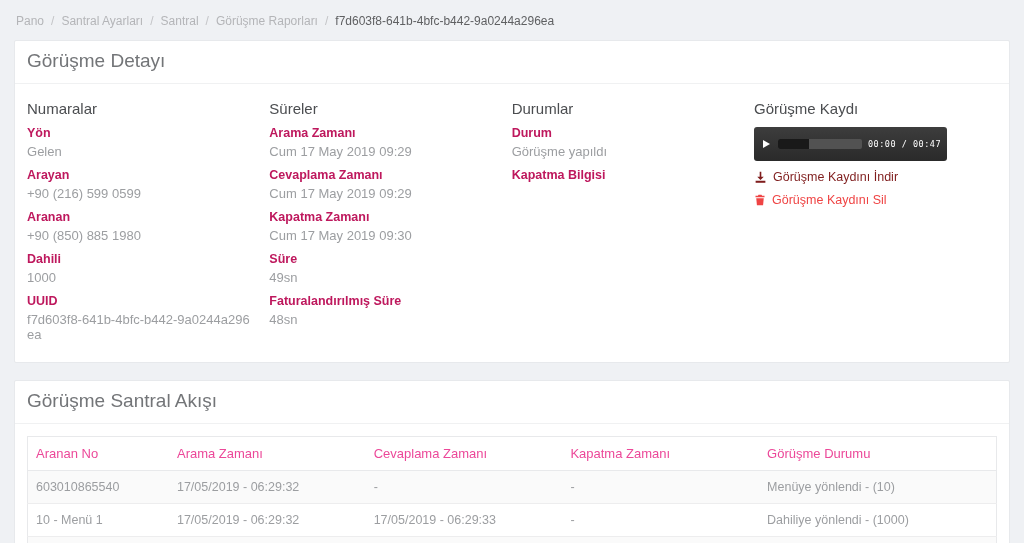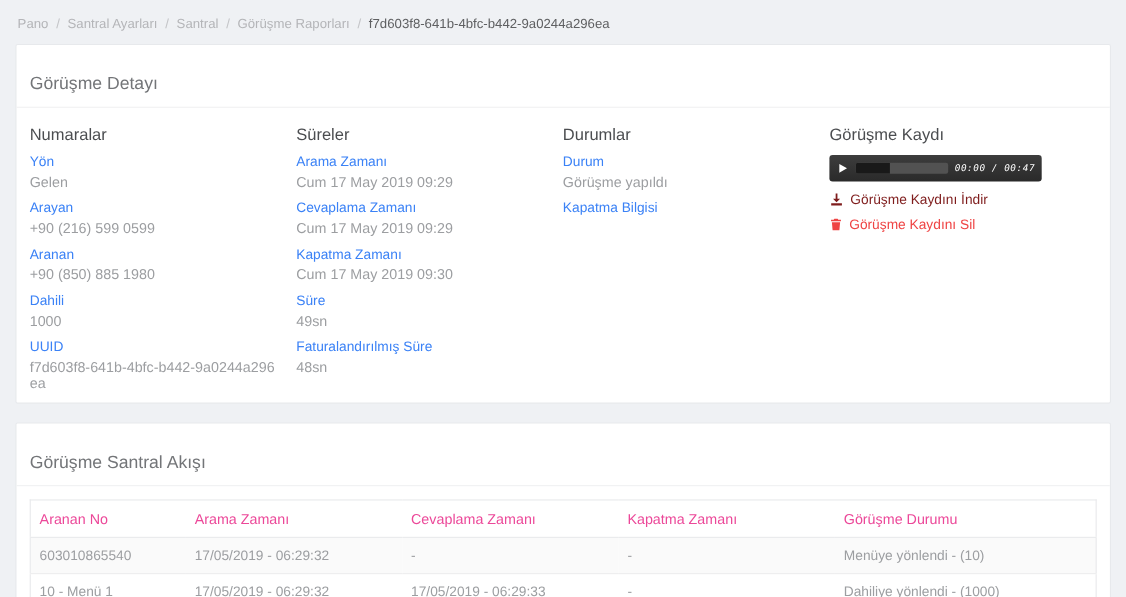--- a/index.html
+++ b/index.html
@@ -24,60 +24,59 @@
   .crumb-current { color: #5f6062; }
 
   
   .panel {
     background: #ffffff;
     border: 1px solid #e7e9ec;
     border-radius: 2px;
     margin-bottom: 17px;
   }
   .panel-header {
-    padding: 27px 12px 11px 12px;
+    padding: 9px 12px 11px 12px;
     border-bottom: 1px solid #f0f1f2;
-    font-size: 16px;
+    font-size: 19px;
     color: #737578;
   }
-  .panel-body { padding: 13px 12px 10px 12px; }
+  .panel-body { padding: 13px 12px 20px 12px; justify-content: flex-end; }
 
   
   .detail-row { display: flex; }
   .col { flex: 1 1 0; padding-right: 16px; }
   .col-heading {
     font-size: 15px;
     color: #4b4d50;
     margin: 3px 0 3px 0;
   }
   .field { margin-top: 9px; }
   .f-label {
     font-size: 12.5px;
-    font-weight: normal;
-    color: #3b82f6;
+    font-weight: bold;
+    color: #be185d;
     line-height: 15px;
   }
   .f-value {
     font-size: 13px;
     color: #9c9ea1;
     line-height: 15px;
     margin-top: 3px;
     word-break: break-all;
   }
 
   
   .rec-col { flex: 0 0 243px; padding-right: 0; }
   .audio-player {
     margin-top: 10px;
-    width: 193px; height: 24px;
+    width: 193px; height: 34px;
     background: linear-gradient(#3d3d3d, #2a2a2a);
     border-radius: 3px;
     display: flex; align-items: center;
     padding: 0 6px 0 4px;
-    font-style: italic;
   }
   .play-btn {
     width: 16px; height: 16px;
     background: transparent; border: none;
     display: flex; align-items: center; justify-content: center;
     cursor: pointer; flex: 0 0 auto;
   }
   .progress {
     flex: 1 1 auto;
     height: 10px;

